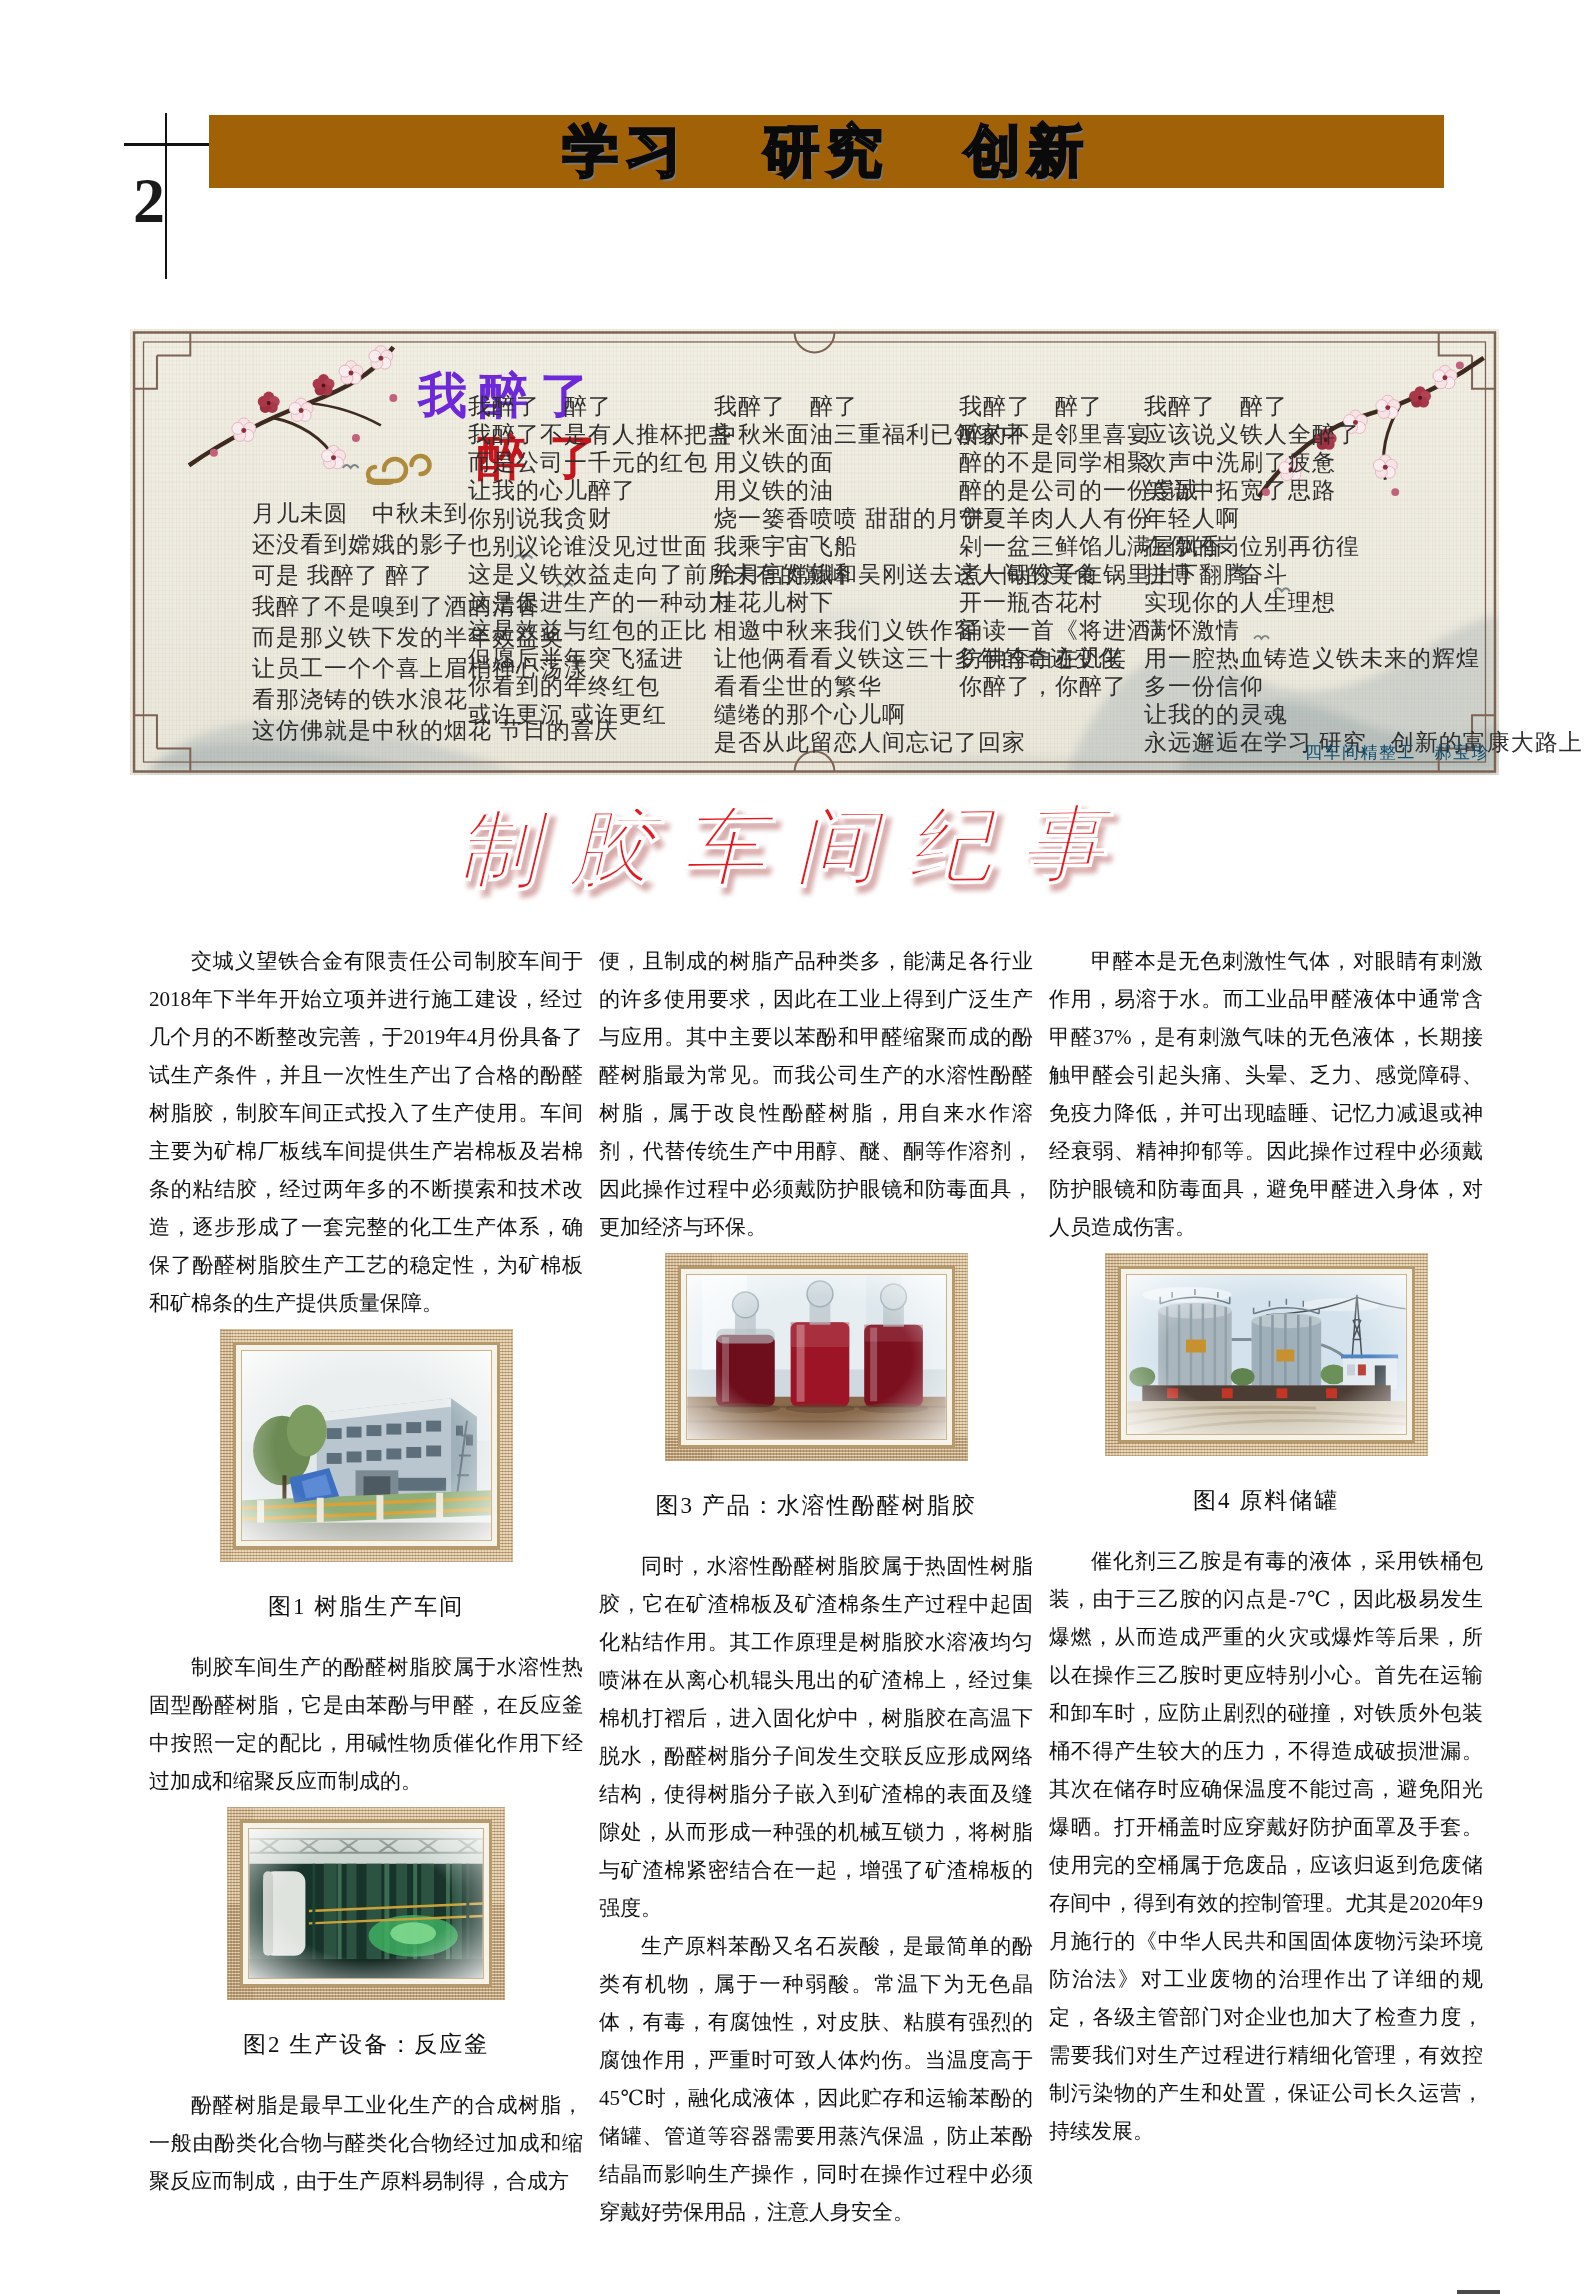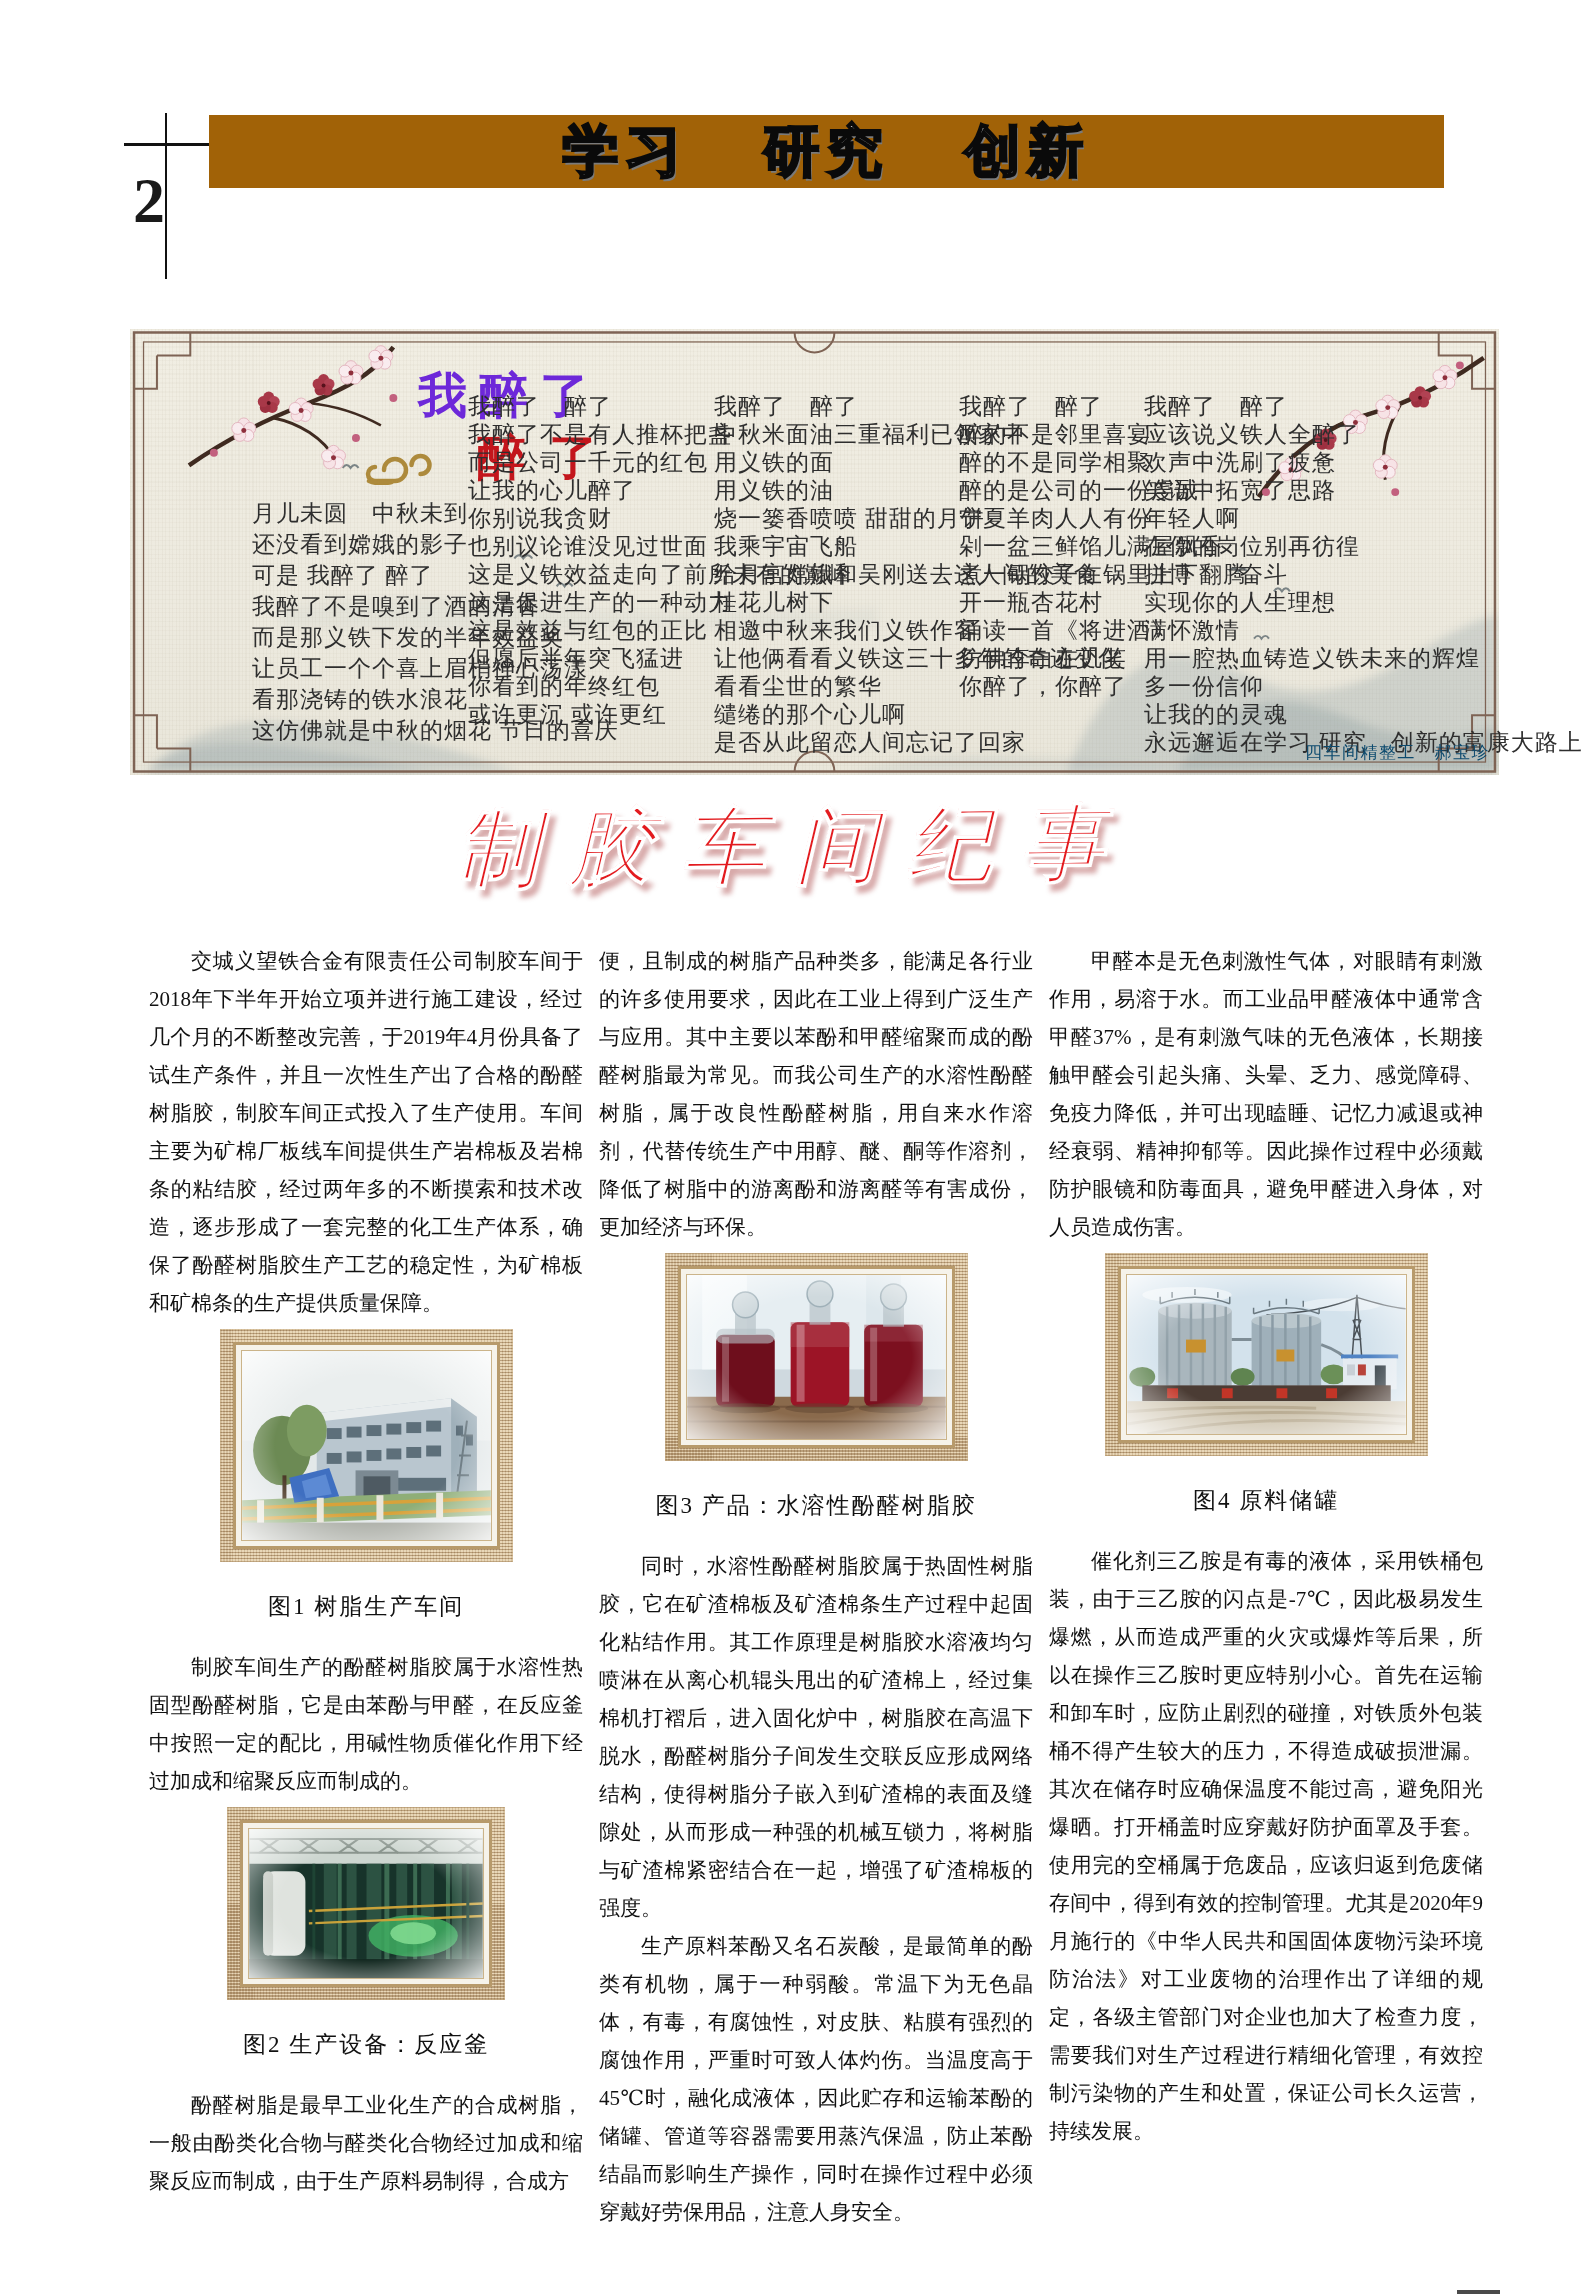--- a/index.html
+++ b/index.html
@@ -344,21 +344,21 @@
           <div class="vignette"></div>
         </div>
       </div>
     </div>
   </div>
   <div class="fig-caption">图2 生产设备：反应釜</div>
   <p class="indent">酚醛树脂是最早工业化生产的合成树脂，一般由酚类化合物与醛类化合物经过加成和缩聚反应而制成，由于生产原料易制得，合成方</p>
 </div>
 
 <div class="acol acol-2">
-  <p>便，且制成的树脂产品种类多，能满足各行业的许多使用要求，因此在工业上得到广泛生产与应用。其中主要以苯酚和甲醛缩聚而成的酚醛树脂最为常见。而我公司生产的水溶性酚醛树脂，属于改良性酚醛树脂，用自来水作溶剂，代替传统生产中用醇、醚、酮等作溶剂，降低了树脂中的游离酚和游离醛等有害成份，更加经济与环保。</p>
+  <p>便，且制成的树脂产品种类多，能满足各行业的许多使用要求，因此在工业上得到广泛生产与应用。其中主要以苯酚和甲醛缩聚而成的酚醛树脂最为常见。而我公司生产的水溶性酚醛树脂，属于改良性酚醛树脂，用自来水作溶剂，代替传统生产中用醇、醚、酮等作溶剂，因此操作过程中必须戴防护眼镜和防毒面具，更加经济与环保。</p>
   <div class="figure" style="width:303px;">
     <div class="photo-frame">
       <div class="photo-mat">
         <div class="photo">
           <svg width="259" height="164" viewBox="0 0 520 330">
             <rect width="520" height="330" fill="#cfd9df"></rect>
             <rect width="520" height="190" fill="#e6eef2"></rect>
             <rect x="30" y="0" width="90" height="190" fill="#f2f7f9"></rect>
             <rect x="360" y="0" width="70" height="190" fill="#dde7ec"></rect>
             <rect y="245" width="520" height="85" fill="#8a6a4c"></rect>

